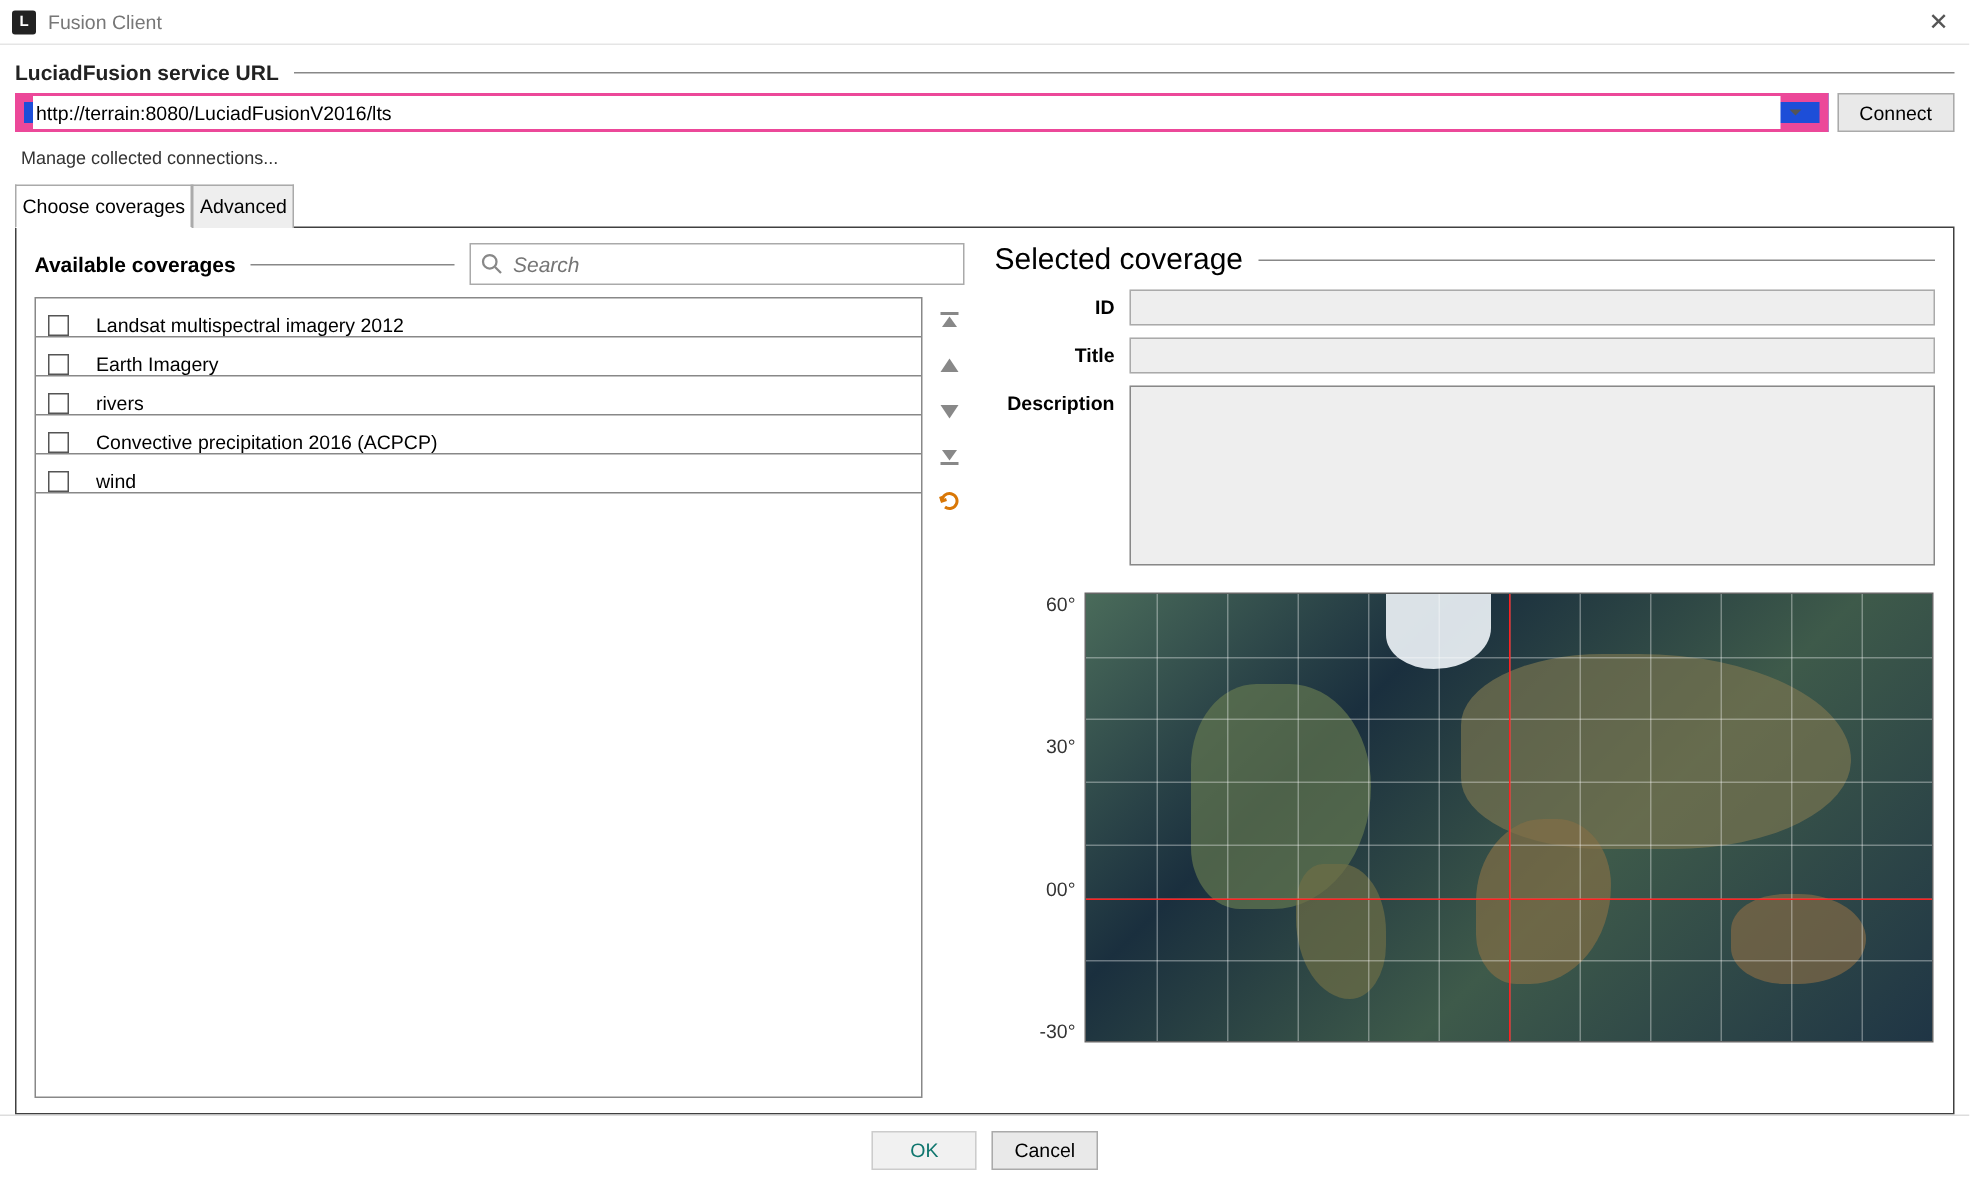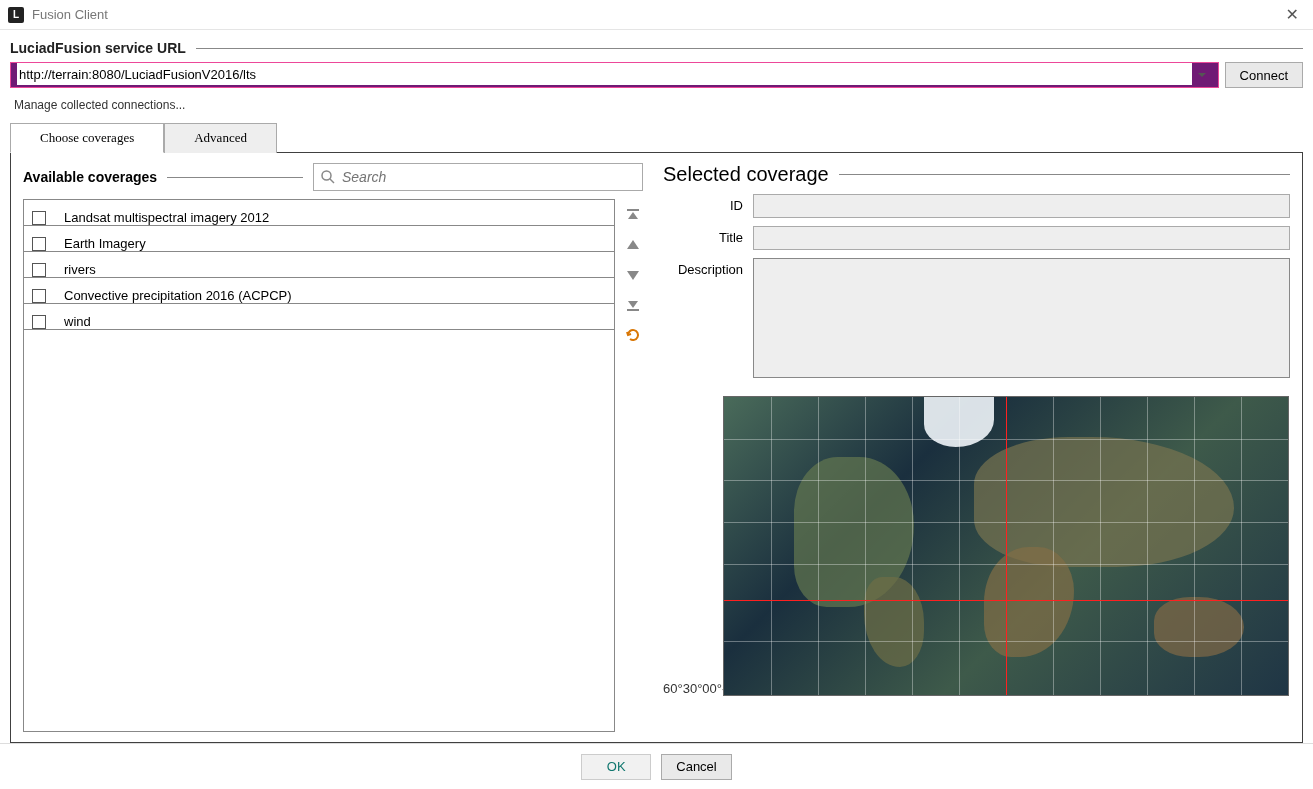--- a/index.html
+++ b/index.html
@@ -25,42 +25,41 @@
   }
   .titlebar .close { margin-left: auto; color: #555; font-size: 16px; padding: 0 6px; cursor: default;}
   .content { flex: 1; padding: 10px 10px 0 10px; display: flex; flex-direction: column; }
   .group-label {
     font-weight: bold; font-size: 14px; color: #222;
     display: flex; align-items: center; margin-bottom: 6px;
   }
   .group-label .line { flex: 1; height: 1px; background: #888; margin-left: 10px; }
   .url-row { display: flex; gap: 6px; margin-bottom: 6px;}
   .url-input {
-    flex: 1; display: flex; 
-    border: 1px solid #ec4899; height: 26px; background: #701a75;
+    flex: 1; display: flex; align-items: center;
+    border: 6px solid #ec4899; height: 26px; background: #1d4ed8;
     padding: 0 6px;
   }
   .url-input input { flex:1; border:none; outline:none; font-size:13px; height: 22px;}
   .dropdown-btn {
     width: 20px; display:flex; align-items:center; justify-content:center;
     color:#555;
   }
   .btn {
     background: #e9e9e9; border: 1px solid #aaa; height: 26px;
     padding: 0 14px; font-size: 13px; cursor: default;
     display:flex; align-items:center; justify-content:center;
   }
   .btn:disabled { color: #0f766e; border-color:#ccc; background:#f1f1f1;}
   .link-small { font-size: 12px; color: #333; margin: 4px 4px 10px 4px; }
   .tabs { display: flex; position: relative; }
   .tab {
-    padding: 6px 29px; font-size: 13px; border: 1px solid #aaa;
+    padding: 6px 4px; font-size: 13px; border: 1px solid #aaa;
     border-bottom: none; background: #eee; position: relative; top: 1px;
     cursor: default;
-    font-family: Liberation Serif, serif;
   }
   .tab.active { background: #fff; border-bottom: 1px solid #fff;}
   .tab-body {
     border: 1px solid #404040; flex:1; padding: 10px 12px;
     display: flex; gap: 20px; min-height: 560px; overflow:hidden;
   }
   .left-pane { width: 620px; display: flex; flex-direction: column; }
   .right-pane { flex: 1; display: flex; flex-direction: column; }
   .avail-header { display:flex; align-items:center; margin-bottom: 8px;}
   .avail-header .group-title { font-weight: bold; font-size: 14px; white-space:nowrap;}
@@ -83,31 +82,31 @@
     width: 14px; height: 14px; border: 1px solid #555; background:#fff;
   }
   .order-btns { display:flex; flex-direction:column; gap: 10px; padding-top: 6px; color:#777;}
   .order-btn { width:20px; height:20px; display:flex; align-items:center; justify-content:center;}
   .order-btn svg { display:block; }
   .refresh svg path { stroke:#d97706; }
   .sel-header { display:flex; align-items:center; margin-bottom: 8px;}
   .sel-header .group-title { font-weight: normal; font-size: 20px; white-space:nowrap;}
   .sel-header .line { flex:1; height:1px; background:#888; margin-left:10px;}
   .fields { display:flex; flex-direction:column; gap:8px; }
-  .field-row { display:flex; align-items:flex-start; gap:10px;}
+  .field-row { display:flex; align-items:flex-start; gap:10px;font-weight:bold;}
   .field-row label { width: 80px; text-align:right; padding-top:4px; font-size:13px;}
   .field-input {
     flex:1; height:24px; border:1px solid #aaa; background:#eee;
   }
   .field-text {
     flex:1; height: 120px; border:1px solid #888; background:#eee;
   }
   .map-wrap { display:flex; margin-top:18px; }
   .lat-axis {
-    width: 60px; display:flex; flex-direction:row; justify-content: flex-start;
+    width: 60px; display:flex; flex-direction:column; justify-content: space-between;
     align-items: flex-end; padding-right:6px; font-size:13px; color:#333;
     height:300px;
   }
   .map {
     width: 566px; height: 300px; position: relative;
     background:
       linear-gradient(135deg,#4a6b5a 0%,#1a2f3e 30%,#3e5a4a 60%,#1f3545 100%);
     border:1px solid #666;
     overflow:hidden;
   }

